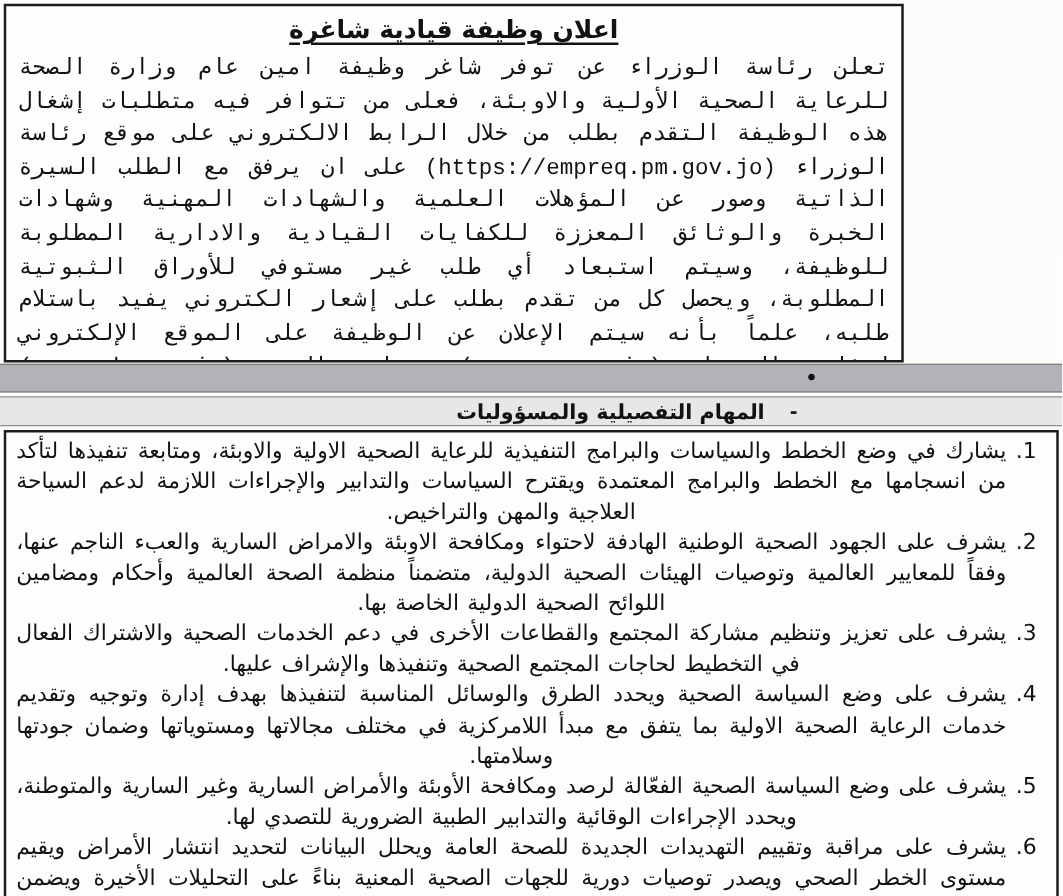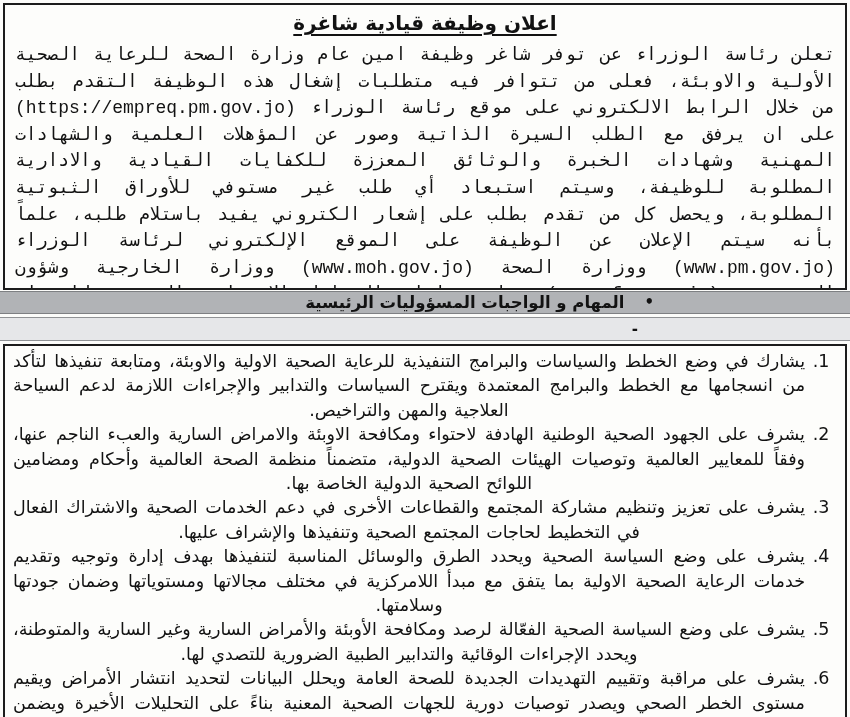--- a/index.html
+++ b/index.html
@@ -2,21 +2,21 @@
 <html lang="ar"><head>
 <meta charset="utf-8">
 <style>
   html,body { margin:0; padding:0; background:#ffffff; }
   .page {
     position:relative; width:850px; height:717px; overflow:hidden;
     background:#fcfcfa; color:#121212;
     font-family:"DejaVu Sans", sans-serif;
   }
   .top-box {
-    position:absolute; left:3px; top:3px; width:844px; height:287px;
+    position:absolute; left:3px; top:3px; width:720px; height:287px;
     border:2px solid #1c1c1c; box-sizing:border-box;
     padding:3px 8px 0 8px; overflow:hidden; background:#fdfdfb;
   }
   .doc-title {
     text-align:center; font-weight:bold; font-size:20px; line-height:28px;
     text-decoration:underline; text-underline-offset:4px; margin:1px 0 5px 0;
   }
   .intro {
     direction:rtl; text-align:justify; margin:0; padding:0 2px;
     font-size:18px; line-height:26.6px; word-spacing:1px;font-family:Liberation Mono, monospace;
@@ -59,25 +59,25 @@
 
 <div class="page">
 
   <div class="top-box">
     <div class="doc-title">اعلان وظيفة قيادية شاغرة</div>
     <p class="intro"><span>تعلن رئاسة الوزراء عن توفر شاغر وظيفة امين عام وزارة الصحة للرعاية الصحية الأولية والاوبئة، فعلى من تتوافر فيه متطلبات إشغال هذه الوظيفة التقدم بطلب من خلال الرابط الالكتروني على موقع رئاسة الوزراء (https://empreq.pm.gov.jo) على ان يرفق مع الطلب السيرة الذاتية وصور عن المؤهلات العلمية والشهادات المهنية وشهادات الخبرة والوثائق المعززة للكفايات القيادية والادارية المطلوبة للوظيفة، وسيتم استبعاد أي طلب غير مستوفي للأوراق الثبوتية المطلوبة، ويحصل كل من تقدم بطلب على إشعار الكتروني يفيد باستلام طلبه، علماً بأنه سيتم الإعلان عن الوظيفة على الموقع الإلكتروني لرئاسة الوزراء (www.pm.gov.jo) ووزارة الصحة (www.moh.gov.jo) ووزارة الخارجية وشؤون المغتربين (www.mfa.gov.jo) وعلى حسابات التواصل الاجتماعي الرسمية للبعثات الدبلوماسية الأردنية في الخارج ومنصة الإعلانات الحكومية الموحدة، اعتباراً من تاريخ</span> <span class="dates" dir="ltr">(2025/10/19 ) ولغاية تاريخ (2025/10/27).</span></p>
   </div>
 
   <div class="section-bar bar-primary">
     <span class="marker">•</span>
-    <span>المهام و الواجبات المسؤوليات الرئيسية</span>
   </div>
 
   <div class="section-bar bar-secondary">
     <span class="marker">-</span>
+    <span>المهام التفصيلية والمسؤوليات</span>
   </div>
 
   <div class="bottom-box">
     <ol class="duties">
       <li>
         <span class="num">1.</span>
         <span>يشارك في وضع الخطط والسياسات والبرامج التنفيذية للرعاية الصحية الاولية والاوبئة، ومتابعة تنفيذها لتأكد من انسجامها مع الخطط والبرامج المعتمدة ويقترح السياسات والتدابير والإجراءات اللازمة لدعم السياحة العلاجية والمهن والتراخيص.</span>
       </li>
       <li>
         <span class="num">2.</span>

